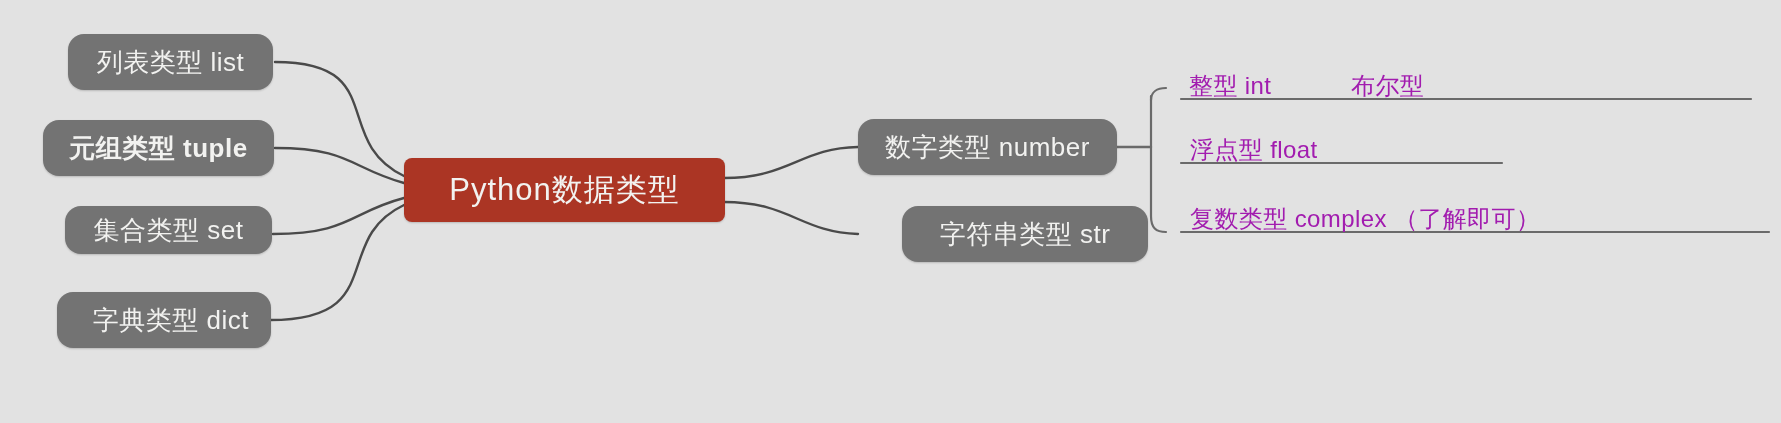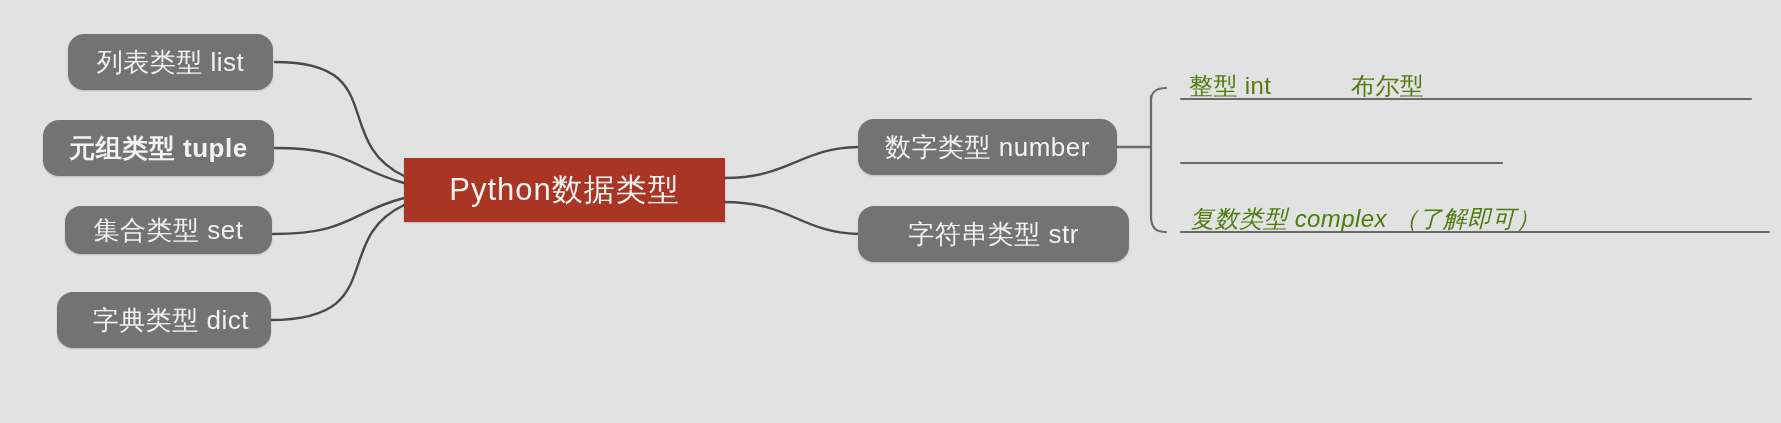--- a/index.html
+++ b/index.html
@@ -21,27 +21,27 @@
     color:#f2f2f0;
     background:#737373;
     white-space:nowrap;
     letter-spacing:0.5px;
     box-shadow:0 1px 2px rgba(0,0,0,0.18);
   }
   .node.leaf{font-size:26px;padding:0 22px;}
   .node.root{
     background:#ab3524;
     font-size:31px;
-    border-radius:0;
+    border-radius:8px;
     padding:0 26px;
     letter-spacing:1px;
   }
   .subtext{
     position:absolute;
-    color:#4d7c0f;
+    color:#a21caf;
     font-size:24px;
     white-space:nowrap;
     letter-spacing:0.4px;
   }
 </style>
 </head>
 <body>
 
 <div id="canvas">
 
@@ -81,30 +81,33 @@
   </div>
 
   <div class="node leaf" style="left:57px;top:292px;width:214px;height:56px;justify-content:flex-end;">
     <span>字典类型 dict</span>
   </div>
 
   <div class="node leaf" style="left:858px;top:119px;width:259px;height:56px;">
     <span>数字类型 number</span>
   </div>
 
-  <div class="node leaf" style="left:858px;top:206px;width:271px;height:56px;">
+  <div class="node leaf" style="left:902px;top:206px;width:246px;height:56px;">
     <span>字符串类型 str</span>
   </div>
 
   <div class="subtext" style="left:1189px;top:70px;">
     <span>整型 int</span>
   </div>
 
   <div class="subtext" style="left:1351px;top:70px;">
     <span>布尔型</span>
   </div>
 
+  <div class="subtext" style="left:1190px;top:134px;">
+    <span>浮点型 float</span>
+  </div>
 
-  <div class="subtext" style="left:1190px;top:203px;font-style:italic;">
+  <div class="subtext" style="left:1190px;top:203px;">
     <span>复数类型 complex （了解即可）</span>
   </div>
 
 </div>
 
 </body></html>

